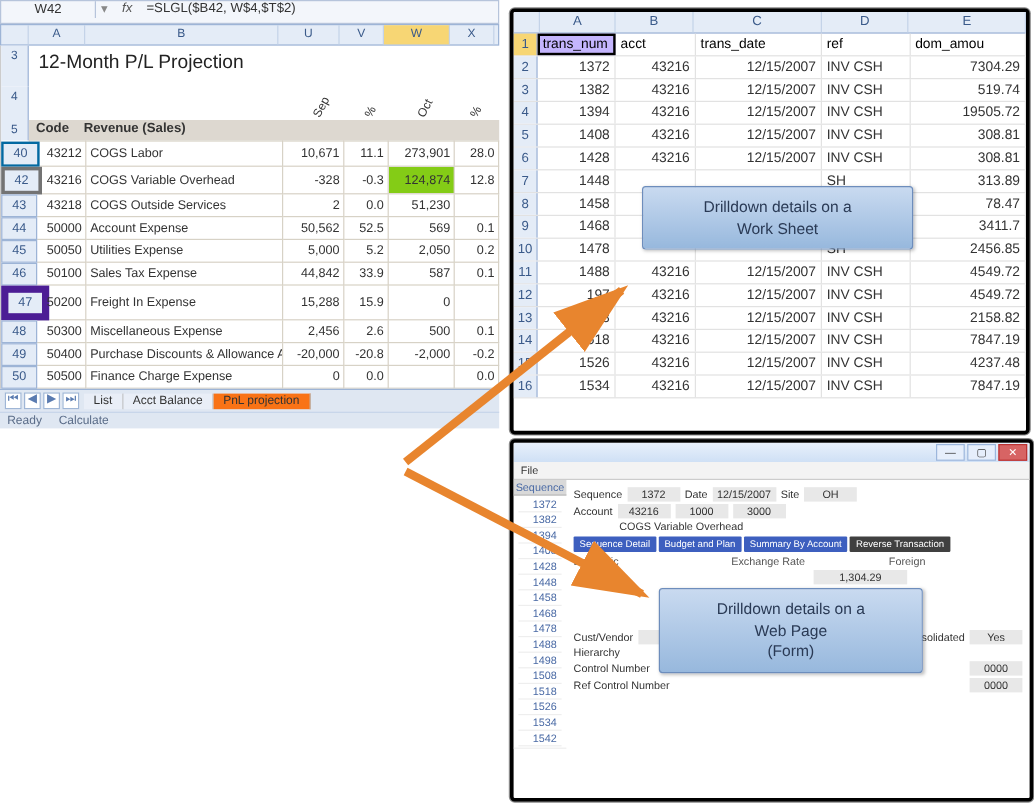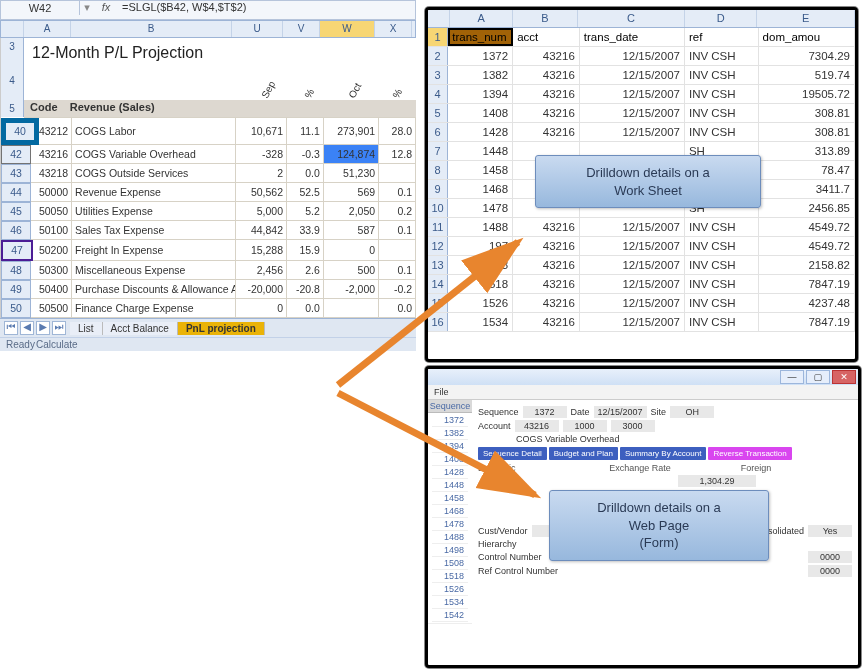--- a/index.html
+++ b/index.html
@@ -16,60 +16,60 @@
  .row-num{width:22px;background:#e4ecf7;border-right:1px solid #9db4d6;text-align:center;color:#3a5a8a;display:inline-block;line-height:17px;font-size:10px}
  .plbody{border-left:1px solid #ccc}
  .title-row{height:34px}
  .title{font-size:16px;font-weight:400;color:#222;padding:6px 0 0 8px}
  .hdr-row{height:28px;position:relative}
  .rot{position:absolute;bottom:0;transform:rotate(-62deg);transform-origin:left bottom;font-size:10px;color:#333}
  .section{background:#ddd8d0;font-weight:bold;padding:1px 6px}
  table.pl{border-collapse:collapse;width:100%;table-layout:fixed}
  table.pl td{border:1px solid #d7d2c6;height:17px;padding:0 3px;font-size:10.5px;white-space:nowrap;overflow:hidden}
  table.pl td.r{text-align:right}
- .hilite{background:#3b82f6}
+ .hilite{background:#84cc16}
  .tabs{display:flex;background:#dfe7f2;border-top:1px solid #9db4d6;height:18px;font-size:10px;align-items:center}
  .tabs .nav{display:flex;gap:2px;padding:0 4px}
  .tabs .nav span{width:12px;height:12px;border:1px solid #9fb6d6;text-align:center;line-height:10px;color:#5a7bb0;background:#fff;cursor:pointer}
  .tabs .tab{padding:1px 8px;border-right:1px solid #bbb;background:#e9eef7;cursor:pointer}
- .tabs .tab.active{background:#eab308;font-weight:bold}
- .status{background:#dfe7f2;border-top:1px solid #c2d1e8;padding:1px 6px;font-size:10px;color:#5a6c88;display:flex;gap:1px}
+ .tabs .tab.active{background:#f97316;font-weight:normal}
+ .status{background:#dfe7f2;border-top:1px solid #c2d1e8;padding:1px 6px;font-size:10px;color:#5a6c88;display:flex;gap:14px}
 
  
  #topright{left:425px;top:7px;width:427px;height:349px;overflow:hidden}
  .ws-col-hdrs{display:flex;background:#e4ecf7;height:17px;border-bottom:1px solid #9db4d6}
  .ws-col-hdrs span{border-right:1px solid #c4d3e8;text-align:center;line-height:17px;font-size:11px;color:#3a5a8a}
  .wA{width:64px}.wB{width:66px}.wC{width:110px}.wD{width:74px}.wE{width:100px}
  .ws-row{display:flex;height:18px;border-bottom:1px solid #e2e2e2}
  .ws-rn{width:22px;background:#e4ecf7;border-right:1px solid #9db4d6;text-align:center;color:#3a5a8a;font-size:11px;line-height:18px}
  .ws-rn.sel{background:#f7d674}
  .ws-c{border-right:1px solid #e2e2e2;padding:0 4px;line-height:18px;font-size:11.5px}
  .ws-c.r{text-align:right}
  .hdrrow .ws-c{font-weight:400;color:#000}
- .hdrrow .wA{background:#a16207;outline:2px solid #000;outline-offset:-2px}
+ .hdrrow .wA{background:#c4b5fd;outline:2px solid #000;outline-offset:-2px}
 
  
  #botright{left:425px;top:366px;width:430px;height:296px;overflow:hidden}
  .win-chrome{background:linear-gradient(#e8f0fb,#cfe0f5);height:16px;display:flex;justify-content:flex-end;align-items:center;gap:2px;padding:0 2px}
  .win-chrome span{width:22px;height:12px;background:#e6eefb;border:1px solid #9cb6dc;display:inline-flex;align-items:center;justify-content:center;font-size:9px;cursor:pointer}
  .win-chrome .close{background:#d76464;border-color:#b33;color:#fff}
  .web{font-size:9px}
  .tool{background:#f3f3f3;padding:2px 6px;border-bottom:1px solid #ccc}
  .blue-hdr{background:#1e3c8c;color:#fff;padding:3px 6px;font-size:10px}
  .web-body{display:flex}
  .seq-list{width:44px;background:#fff}
  .seq-list .sh{background:#d9d9d9;text-align:center;font-size:9px;padding:1px;border-bottom:1px solid #bbb}
  .seq-list div{padding:1px 4px;text-align:right;border-bottom:1px solid #eee;font-size:9px;color:#4a6aa5;cursor:pointer}
  .form-area{flex:1;padding:4px 6px}
  .frow{display:flex;align-items:center;gap:4px;margin:2px 0}
  .lbl{color:#333;font-size:9px}
  .val{background:#e8e8e8;padding:1px 4px;font-size:9px;min-width:36px;text-align:center}
  .btn-row{display:flex;gap:2px;margin:3px 0}
  .btn-row span{background:#3d5fbf;color:#fff;font-size:8px;padding:2px 5px;border-radius:1px;cursor:pointer}
- .btn-row .rev{background:#d946ef}
+ .btn-row .rev{background:#404040}
  .three-col{display:flex;gap:20px;margin-top:2px}
  .three-col .col{flex:1;font-size:9px;color:#555}
 
  
  .callout{position:absolute;background:linear-gradient(#c9daf0,#97b8dd);border:1px solid #6d8dbc;border-radius:3px;box-shadow:1px 1px 3px rgba(0,0,0,.25);padding:8px 12px;font-size:13px;color:#2a3a55;text-align:center;line-height:1.35}
 
  
  .arrow{position:absolute;pointer-events:none}
  .arrow svg{overflow:visible}
 </style>
@@ -119,50 +119,50 @@
           <col style="width:23px">
           <col style="width:46px">
           <col style="width:160px">
           <col style="width:50px">
           <col style="width:36px">
           <col style="width:54px">
           <col style="width:36px">
         </colgroup>
       <tbody id="pl-rows">
           <tr>
-            <td class="row-num" style="border:5px solid #0369a1">40</td>
+            <td class="row-num" style="border:2px solid #0369a1">40</td>
   <td class="r">43212</td>
             <td>COGS Labor</td>
   <td class="r">10,671</td>
             <td class="r">11.1</td>
   <td class="r ">273,901</td>
             <td class="r">28.0</td>
           </tr>
           <tr>
-            <td class="row-num" style="border:1px solid #737373">42</td>
+            <td class="row-num" style="border:3px solid #737373">42</td>
   <td class="r">43216</td>
             <td>COGS Variable Overhead</td>
   <td class="r">-328</td>
             <td class="r">-0.3</td>
   <td class="r hilite">124,874</td>
             <td class="r">12.8</td>
           </tr>
           <tr>
             <td class="row-num" style="border:1px solid #9db4d6">43</td>
   <td class="r">43218</td>
             <td>COGS Outside Services</td>
   <td class="r">2</td>
             <td class="r">0.0</td>
   <td class="r ">51,230</td>
             <td class="r"></td>
           </tr>
           <tr>
             <td class="row-num" style="border:1px solid #9db4d6">44</td>
   <td class="r">50000</td>
-            <td>Revenue Expense</td>
+            <td>Account Expense</td>
   <td class="r">50,562</td>
             <td class="r">52.5</td>
   <td class="r ">569</td>
             <td class="r">0.1</td>
           </tr>
           <tr>
             <td class="row-num" style="border:1px solid #9db4d6">45</td>
   <td class="r">50050</td>
             <td>Utilities Expense</td>
   <td class="r">5,000</td>
@@ -173,21 +173,21 @@
           <tr>
             <td class="row-num" style="border:1px solid #9db4d6">46</td>
   <td class="r">50100</td>
             <td>Sales Tax Expense</td>
   <td class="r">44,842</td>
             <td class="r">33.9</td>
   <td class="r ">587</td>
             <td class="r">0.1</td>
           </tr>
           <tr>
-            <td class="row-num" style="border:2px solid #4c1d95">47</td>
+            <td class="row-num" style="border:6px solid #4c1d95">47</td>
   <td class="r">50200</td>
             <td>Freight In Expense</td>
   <td class="r">15,288</td>
             <td class="r">15.9</td>
   <td class="r ">0</td>
             <td class="r"></td>
           </tr>
           <tr>
             <td class="row-num" style="border:1px solid #9db4d6">48</td>
   <td class="r">50300</td>

